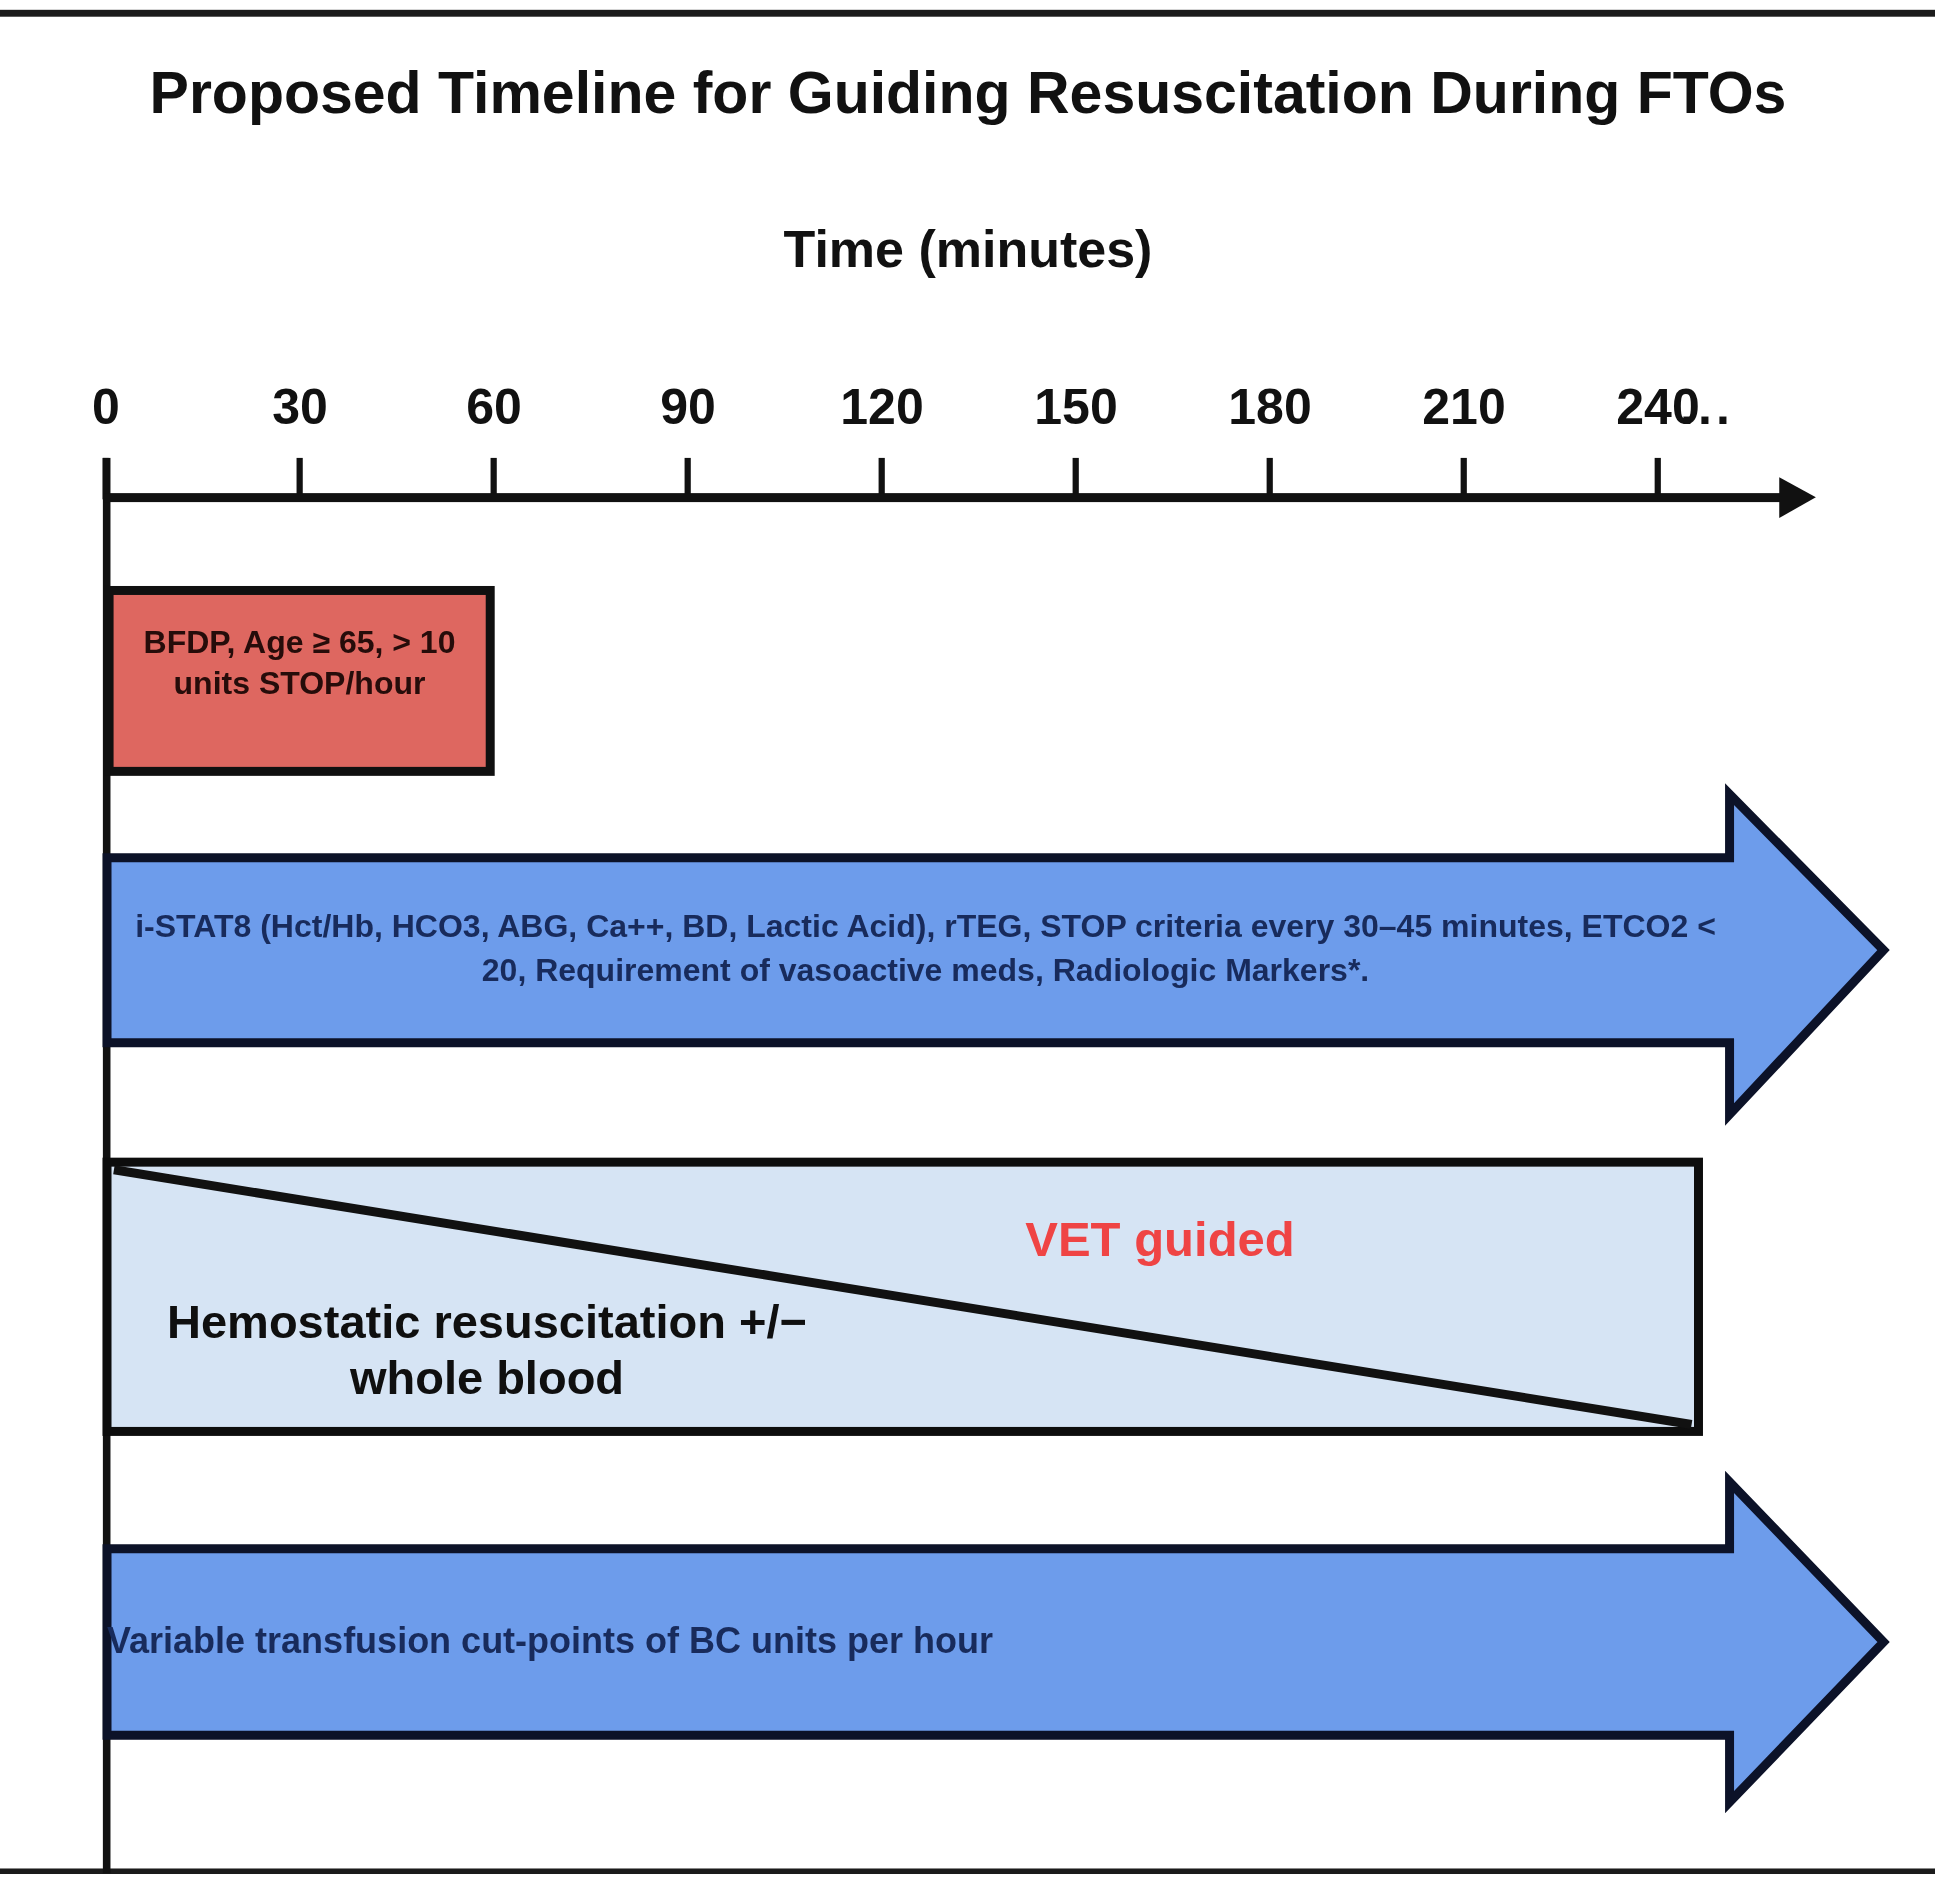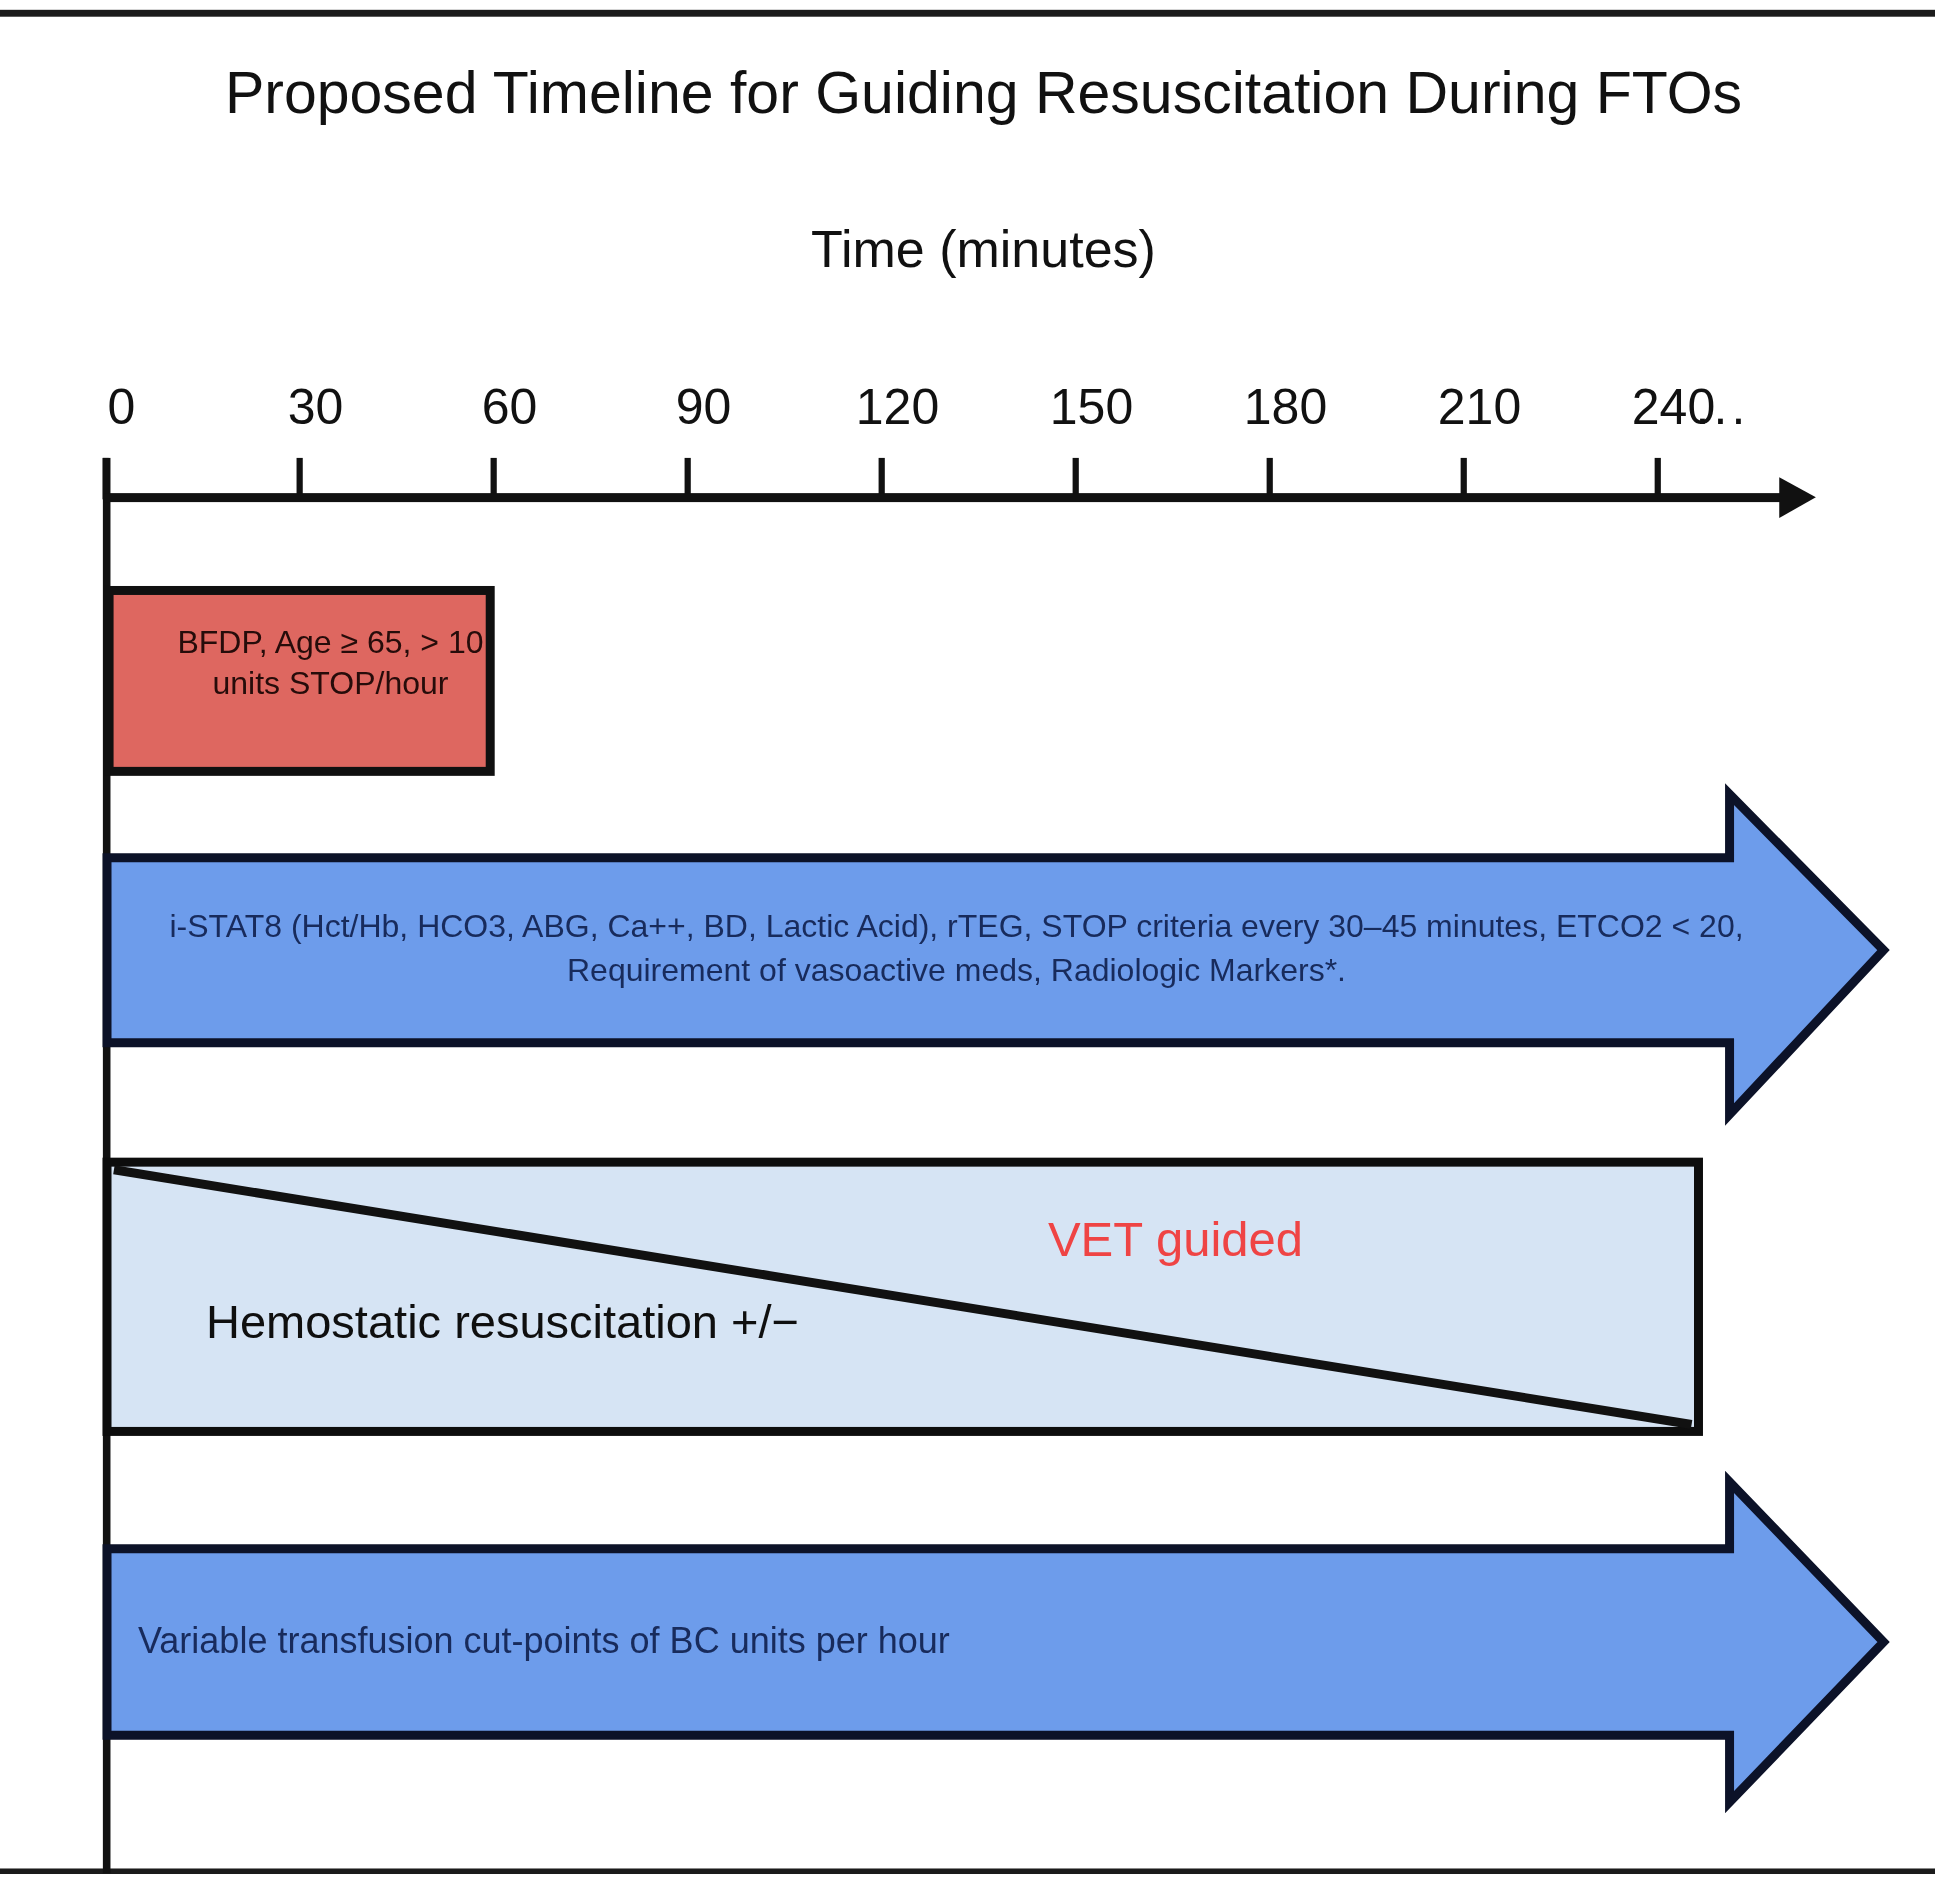--- a/index.html
+++ b/index.html
@@ -10,21 +10,21 @@
     --outline-dark:#0c1228;
     --navy-text:#182b5c;
     --ink:#111111;
   }
   html,body{margin:0;padding:0;}
   body{
     width:1936px;height:1899px;position:relative;background:#ffffff;
     font-family:"Liberation Sans", sans-serif;overflow:hidden;
   }
   #shapes{position:absolute;left:0;top:0;width:1936px;height:1899px;z-index:1;}
-  .txt{position:absolute;z-index:2;font-weight:normal;color:var(--ink);padding-left:31px;}
+  .txt{position:absolute;z-index:2;font-weight:bold;color:var(--ink);}
   .center-line{left:0;right:0;text-align:center;white-space:nowrap;}
   .fig-title{top:59px;font-size:59px;}
   .fig-subtitle{top:203px;font-size:52px;margin-top:16px;}
   .tick-label{top:378px;font-size:50px;transform:translateX(-50%);white-space:nowrap;}
   .ellipsis{top:378px;font-size:50px;transform:translateX(-50%);white-space:nowrap;letter-spacing:4.1px;}
   .risk-text{left:109px;top:622px;width:381px;text-align:center;font-size:32px;line-height:41px;color:#260c0a;}
   .arrow1-text{left:135px;top:904px;width:1581px;font-size:32px;line-height:44px;color:var(--navy-text);text-align:center;}
   .vet-label{left:1160px;top:1206px;transform:translateX(-50%);font-size:49px;line-height:66px;color:#ef4444;white-space:nowrap;}
   .hemo-text{left:487px;top:1294px;transform:translateX(-50%);text-align:center;font-size:47px;line-height:56px;color:#0f0f0f;white-space:nowrap;}
   .arrow2-text{left:107px;top:1620px;width:1622px;font-size:36px;line-height:41px;color:var(--navy-text);white-space:nowrap;}
@@ -85,16 +85,17 @@
   <div>BFDP, Age ≥ 65, &gt; 10</div>
   <div>units STOP/hour</div>
 </div>
 
 <div class="txt arrow1-text">i-STAT8 (Hct/Hb, HCO3, ABG, Ca++, BD, Lactic Acid), rTEG, STOP criteria every 30–45 minutes, ETCO2 &lt; 20, Requirement of vasoactive meds, Radiologic Markers*.</div>
 
 <div class="txt vet-label">VET guided</div>
 
 <div class="txt hemo-text">
   <div>Hemostatic resuscitation +/−</div>
+  <div>whole blood</div>
 </div>
 
 <div class="txt arrow2-text">Variable transfusion cut-points of BC units per hour</div>
 
 
 </body></html>

